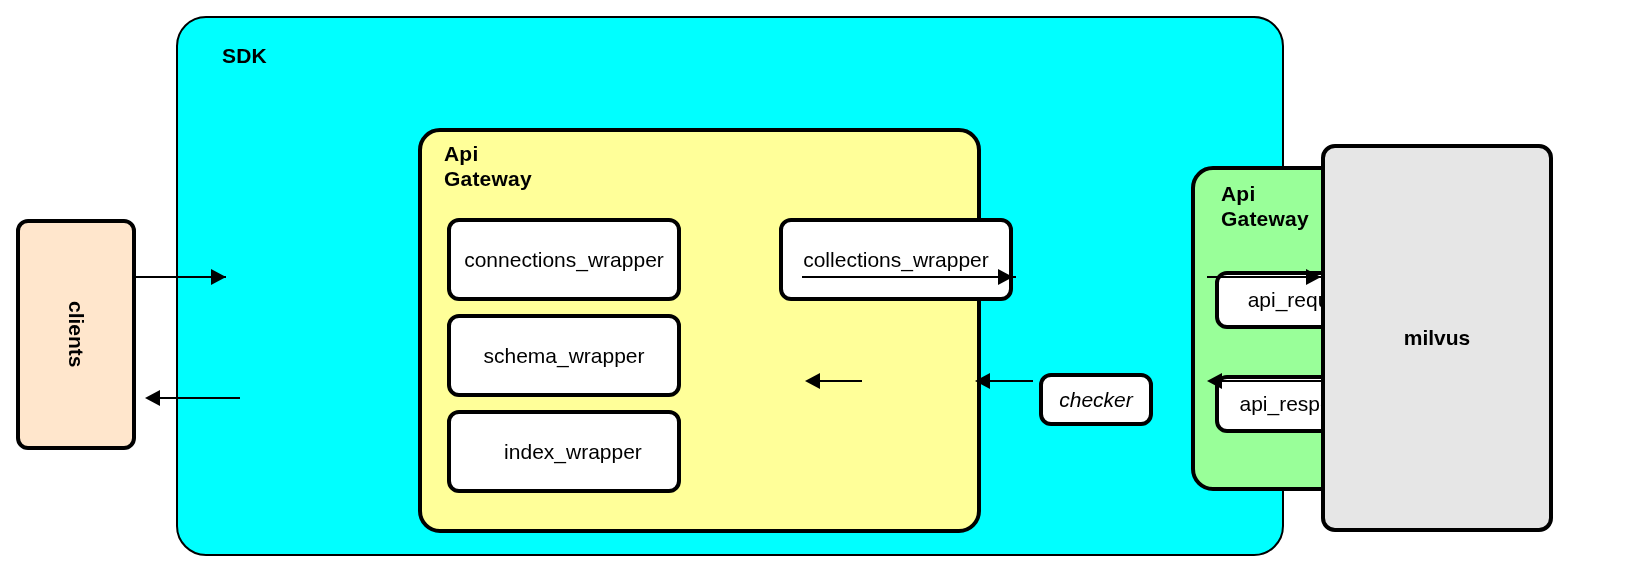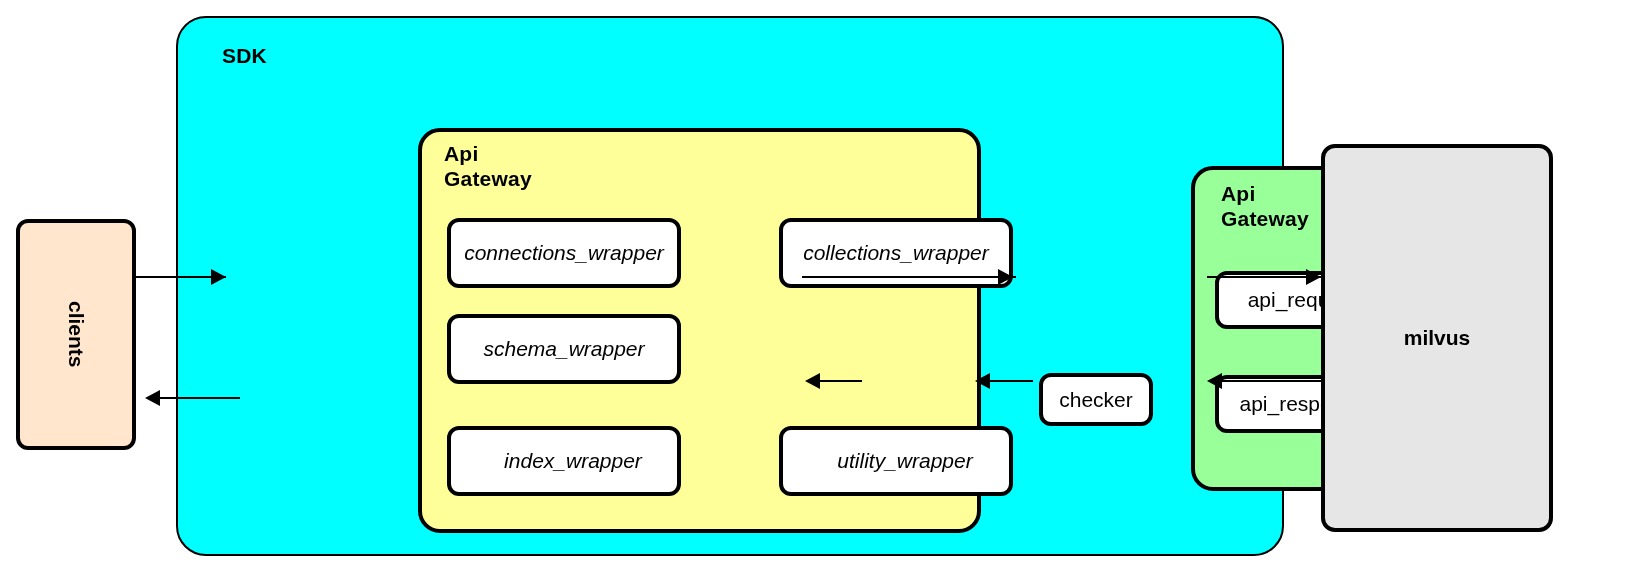--- a/index.html
+++ b/index.html
@@ -76,26 +76,26 @@
   
   .leaf {
     background: #ffffff;
     font-size: 21px;
     border-radius: 12px;
     text-align: center;
     padding: 0 6px;
   }
 
   
-  .wcell { width: 234px; height: 70px; font-style: italic; }
+  .wcell { width: 234px; height: 83px; }
   .wcol-a { left: 25px; }
   .wcol-b { left: 313px; margin-left: 44px; }
   .wrow-1 { top: 86px; }
   .wrow-2 { top: 182px; }
-  .wrow-3 { top: 294px; padding-left: 24px; }
+  .wrow-3 { top: 278px; padding-left: 24px; }
 
   
   .gcell { left: 20px; width: 175px; height: 58px; }
   .grow-1 { top: 101px; }
   .grow-2 { top: 205px; }
 
   
   #clients-box {
     left: 16px;
     top: 219px;
@@ -122,20 +122,21 @@
   #milvus-label { font-weight: bold; font-size: 21px; }
 
   #checker-box {
     left: 861px;
     top: 355px;
     width: 114px;
     height: 53px;
     background: #ffffff;
     border-radius: 12px;
     font-size: 21px;
+    font-style: italic;
   }
 
   
   .conn-line {
     position: absolute;
     background: #000000;
     height: 2px;
   }
   .arrow-head {
     position: absolute;
@@ -162,21 +163,20 @@
     <div class="box" id="api-wrapper-group">
       <span class="group-label" id="api-wrapper-label">
         <span>Api</span><br>
         <span>Gateway</span>
       </span>
 
       <div class="box leaf wcell wcol-a wrow-1">connections_wrapper</div>
       <div class="box leaf wcell wcol-b wrow-1">collections_wrapper</div>
       <div class="box leaf wcell wcol-a wrow-2">schema_wrapper</div>
       <div class="box leaf wcell wcol-a wrow-3">index_wrapper</div>
-      <div class="box leaf wcell wcol-b wrow-3">utility_wrapper</div>
     </div>
 
     <div class="box" id="checker-box">checker</div>
 
     <div class="box" id="api-gateway-group">
       <span class="group-label" id="api-gateway-label">
         <span>Api</span><br>
         <span>Gateway</span>
       </span>
 

